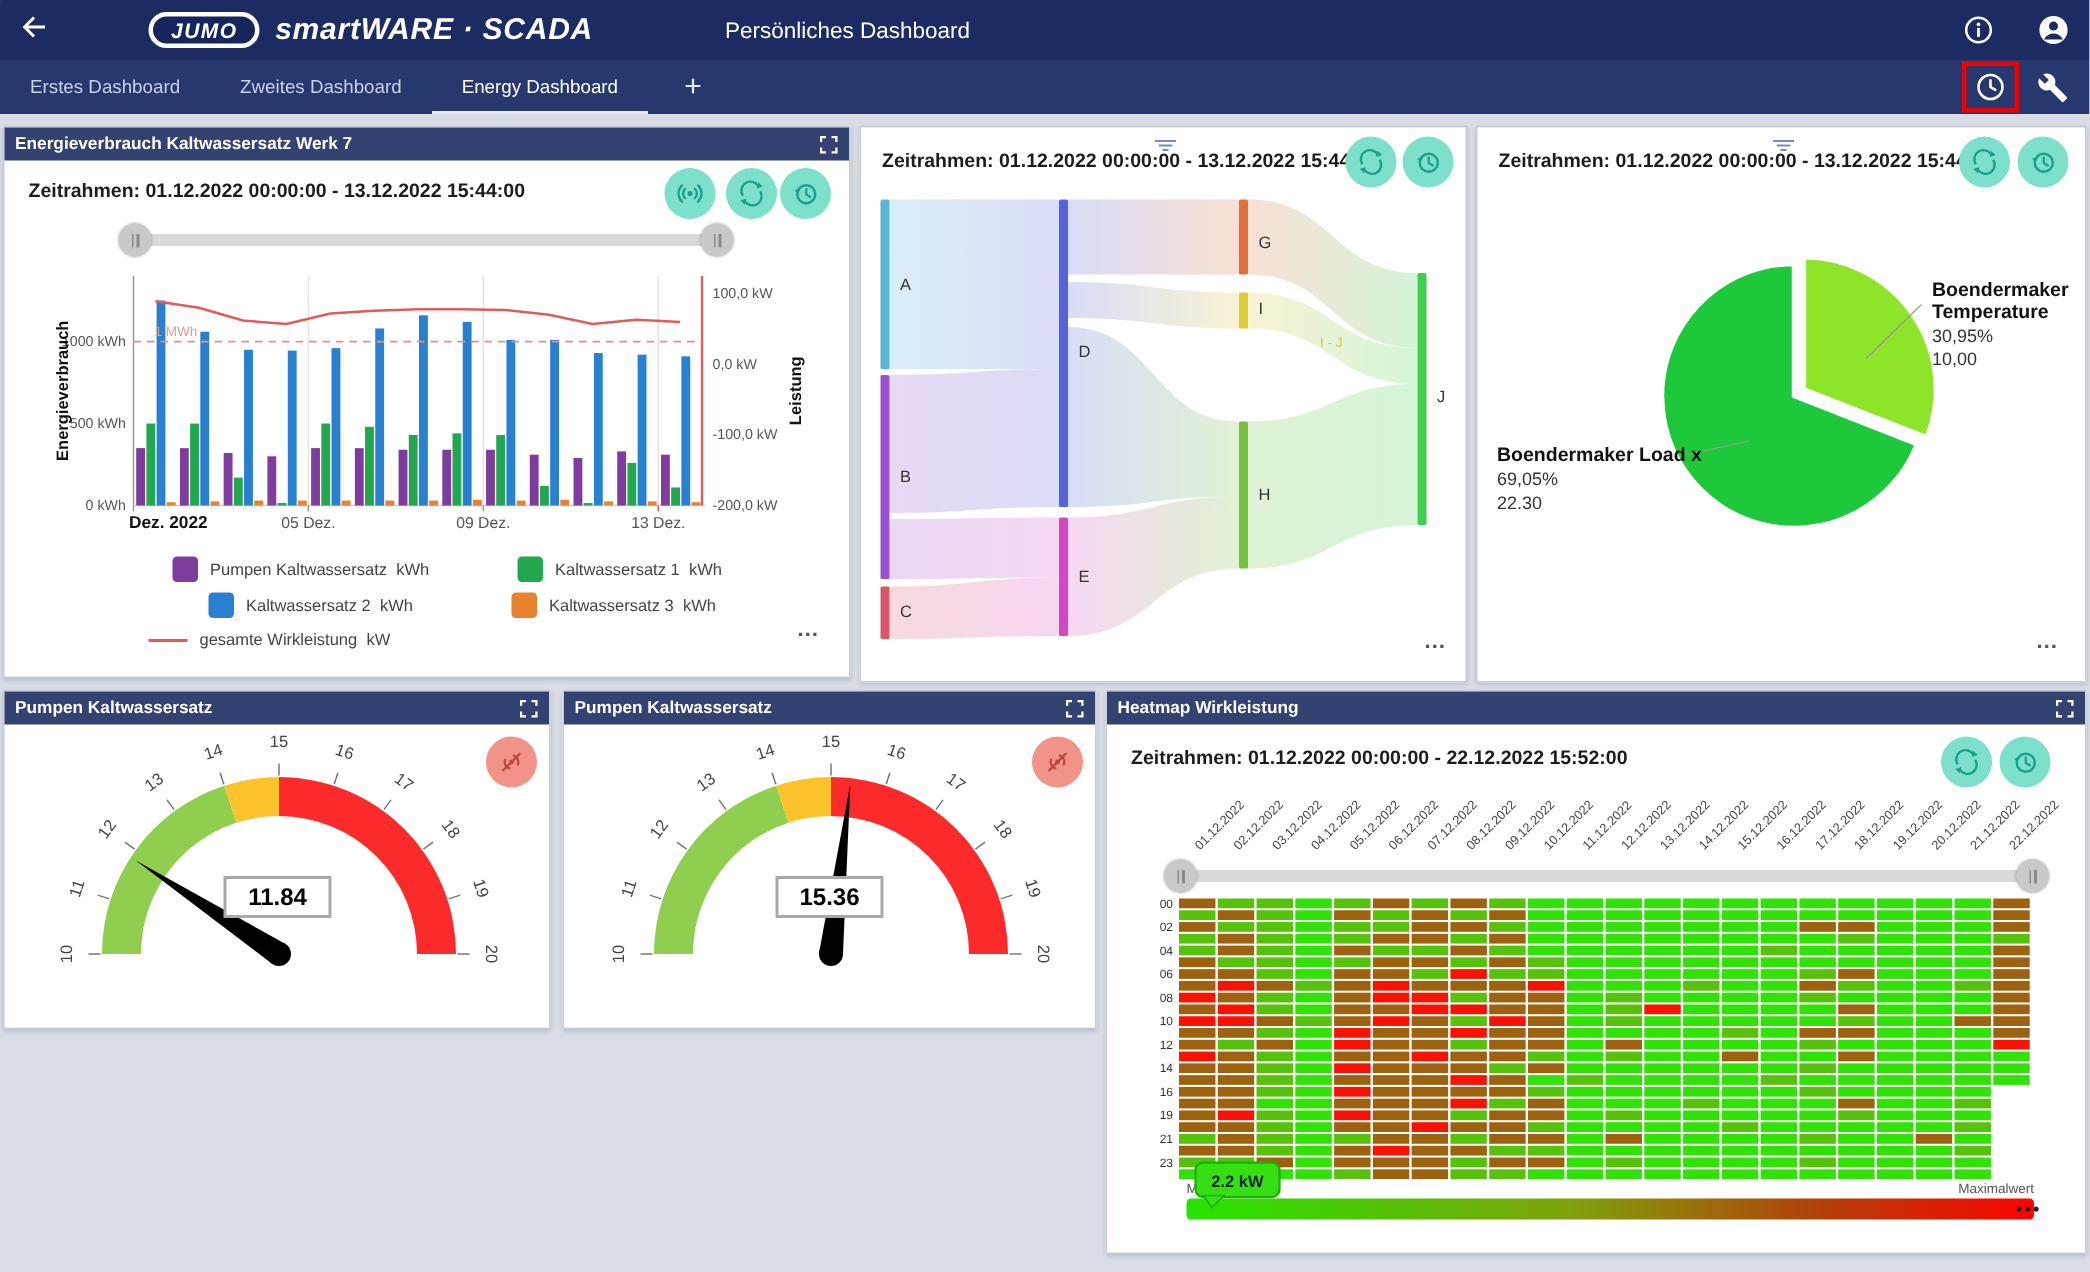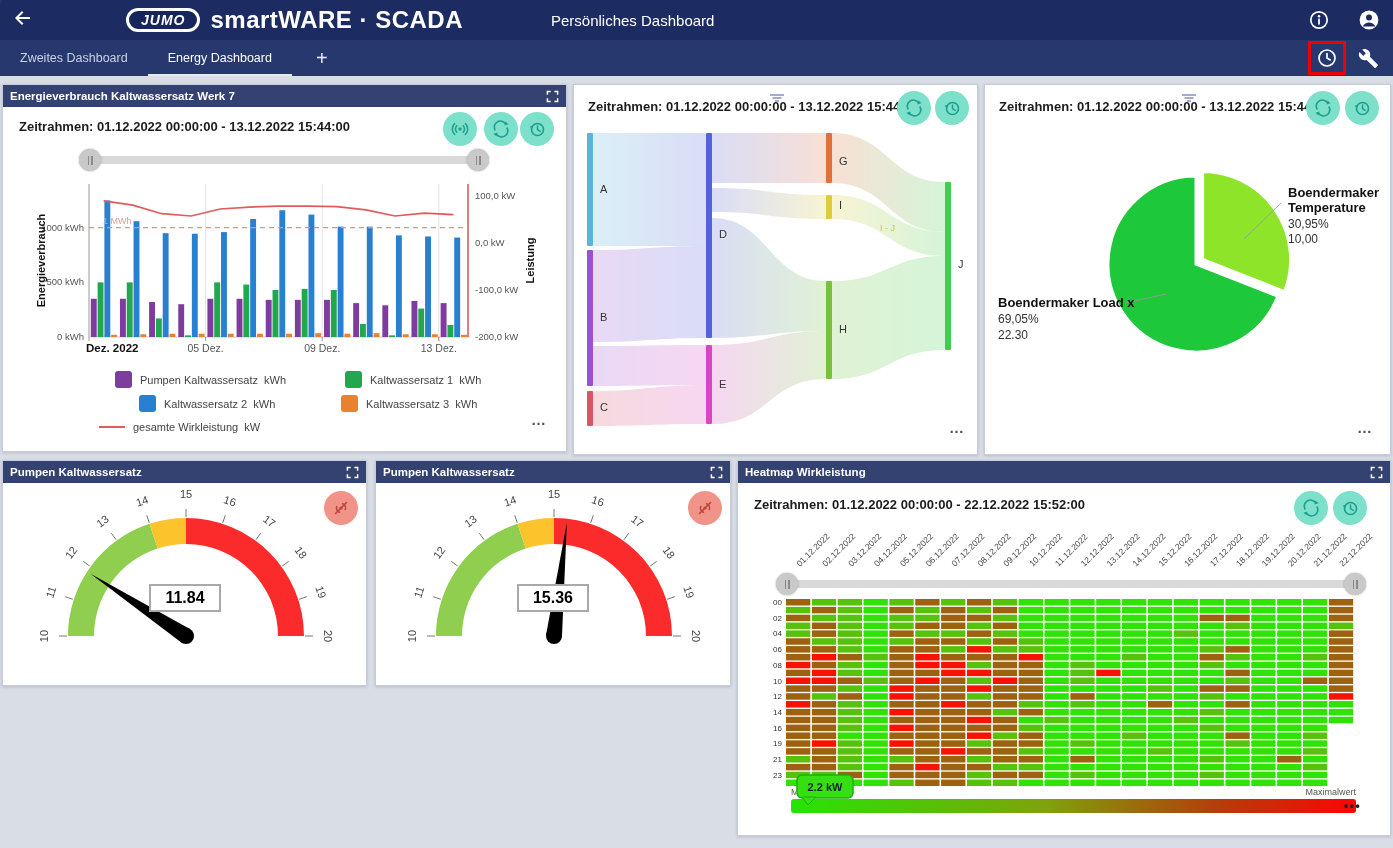--- a/index.html
+++ b/index.html
@@ -4,23 +4,23 @@
 <style>
   * { box-sizing: border-box; margin:0; padding:0; }
   body { font-family: "Liberation Sans", sans-serif; background:#d8dde6; width:1393px; height:848px; overflow:hidden; }
   .app { position:relative; width:1393px; height:848px; }
 
   
   .navbar { position:absolute; left:0; top:0; width:1393px; height:40px; background:#1c2c62;
     background-image:linear-gradient(115deg, rgba(255,255,255,.035) 0 2px, transparent 2px 46px);
     display:flex; align-items:center; color:#fff; z-index:5;}
   .back { width:46px; text-align:center; cursor:pointer; }
-  .jumo-pill { margin-left:80px; border:3px solid #fff; border-radius:14px; background:#16255c;
+  .jumo-pill { margin-left:53px; border:3px solid #fff; border-radius:14px; background:#16255c;
     padding:1px 12px; font-weight:bold; font-style:italic; font-size:14px; letter-spacing:1px; }
-  .brand { margin-left:10px; font-size:24px; font-weight:bold; letter-spacing:.5px; }
+  .brand { margin-left:10px; font-size:20px; font-style:italic; font-weight:bold; letter-spacing:.5px; }
   .nav-title { margin-left:88px; font-size:15px; }
   .nav-right { margin-left:auto; display:flex; gap:26px; padding-right:12px; }
   .nav-icon { width:24px; height:24px; cursor:pointer; }
 
   
   .tabbar { position:absolute; left:0; top:40px; width:1393px; height:36px; background:#27386e;
     display:flex; align-items:stretch; color:#c9d1e6; z-index:5;}
   .tab { padding:0 20px; display:flex; align-items:center; font-size:12.5px; cursor:pointer; position:relative; min-width:115px; justify-content:center;}
   .tab.active { color:#fff; }
   .tab.active::after { content:""; position:absolute; left:0; right:0; bottom:0; height:2.5px; background:#e8eaf2; }
@@ -78,20 +78,21 @@
       </svg>
       <svg class="nav-icon" viewBox="0 0 24 24">
         <circle cx="12" cy="12" r="9.4" fill="#fff"></circle>
         <circle cx="12" cy="9.4" r="3" fill="#1c2c62"></circle>
         <path d="M5.6 18.4c1.5-2.7 4-4 6.4-4s4.9 1.3 6.4 4" fill="#1c2c62"></path>
       </svg>
     </div>
   </div>
 
   <div class="tabbar">
+    <div class="tab">Erstes Dashboard</div>
     <div class="tab">Zweites Dashboard</div>
     <div class="tab active">Energy Dashboard</div>
     <div class="tab-plus">+</div>
     <div class="tabbar-right">
       <div class="clock-wrap">
         <div class="red-box"></div>
         <svg width="24" height="24" viewBox="0 0 24 24">
           <circle cx="12" cy="12" r="8" fill="none" stroke="#fff" stroke-width="1.7"></circle>
           <path d="M12 7.5V12l3.2 1.9" fill="none" stroke="#fff" stroke-width="1.7" stroke-linecap="round"></path>
         </svg>

